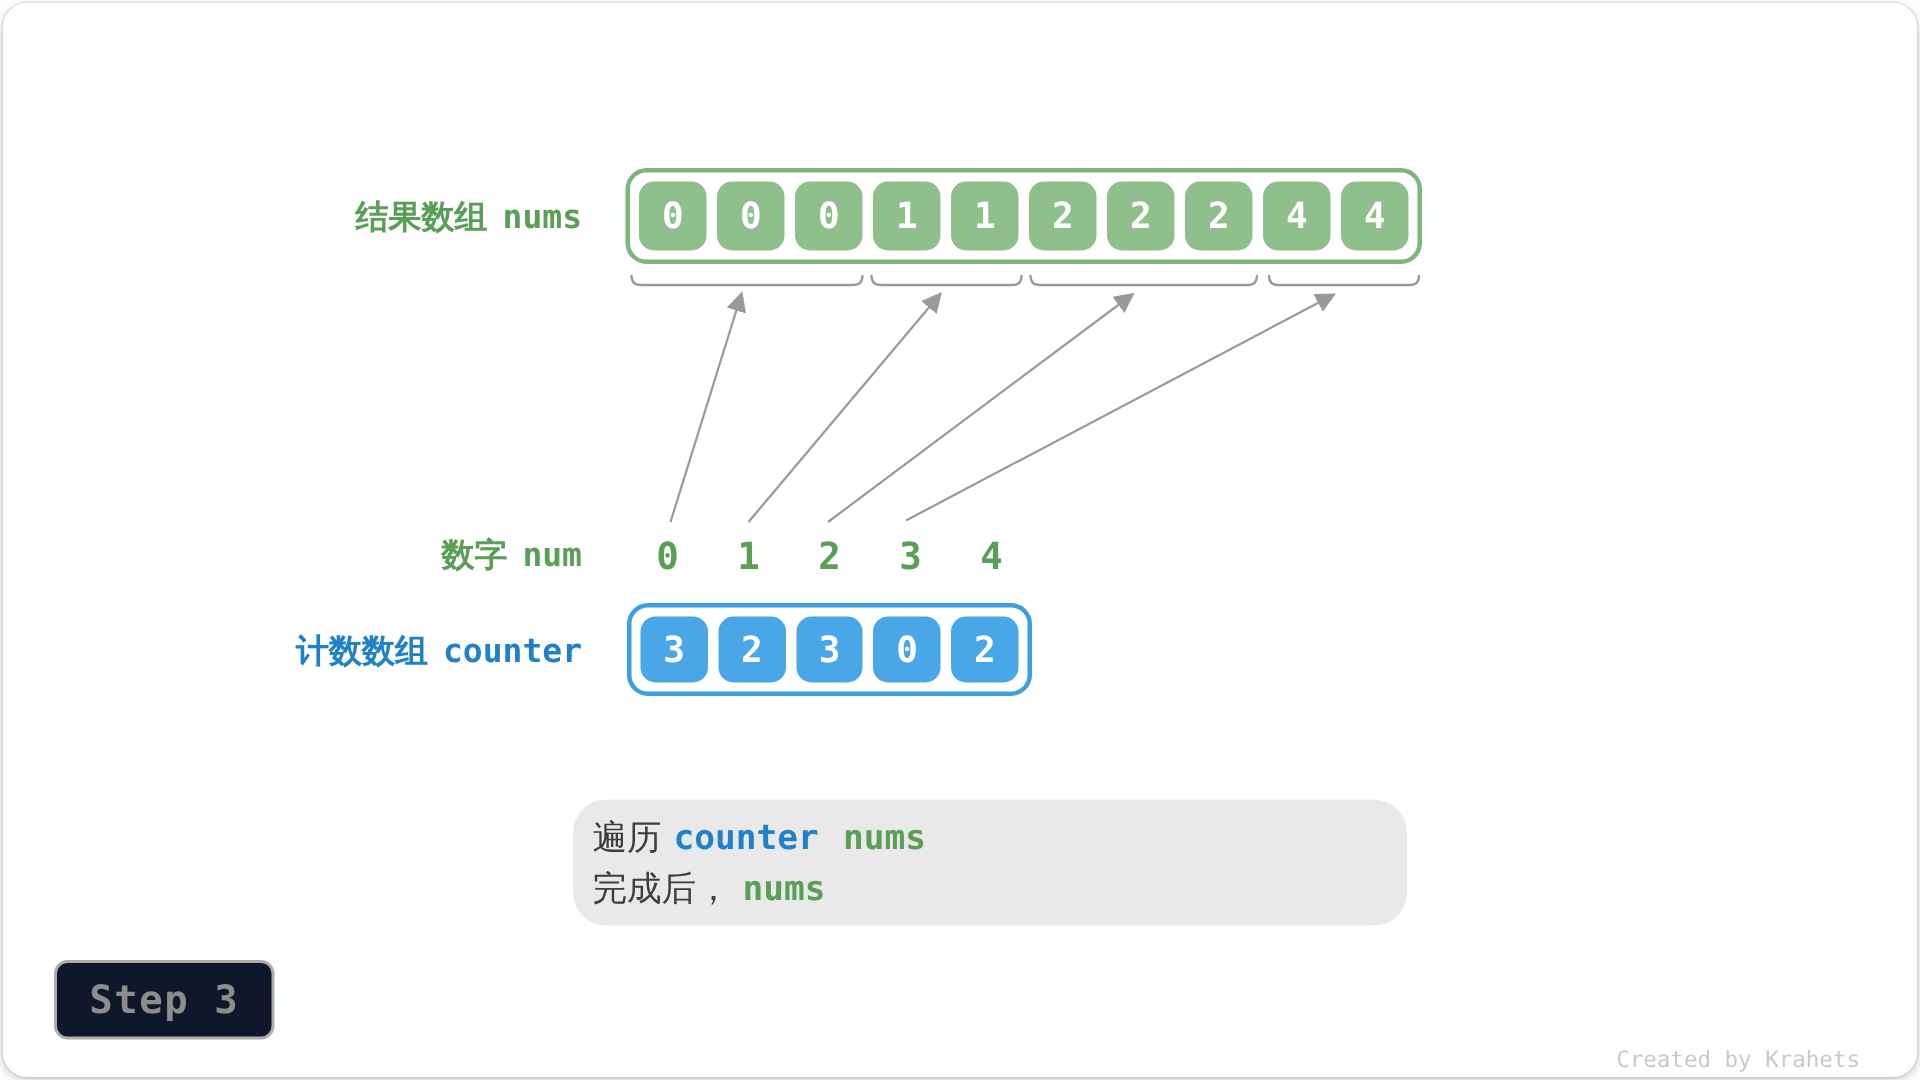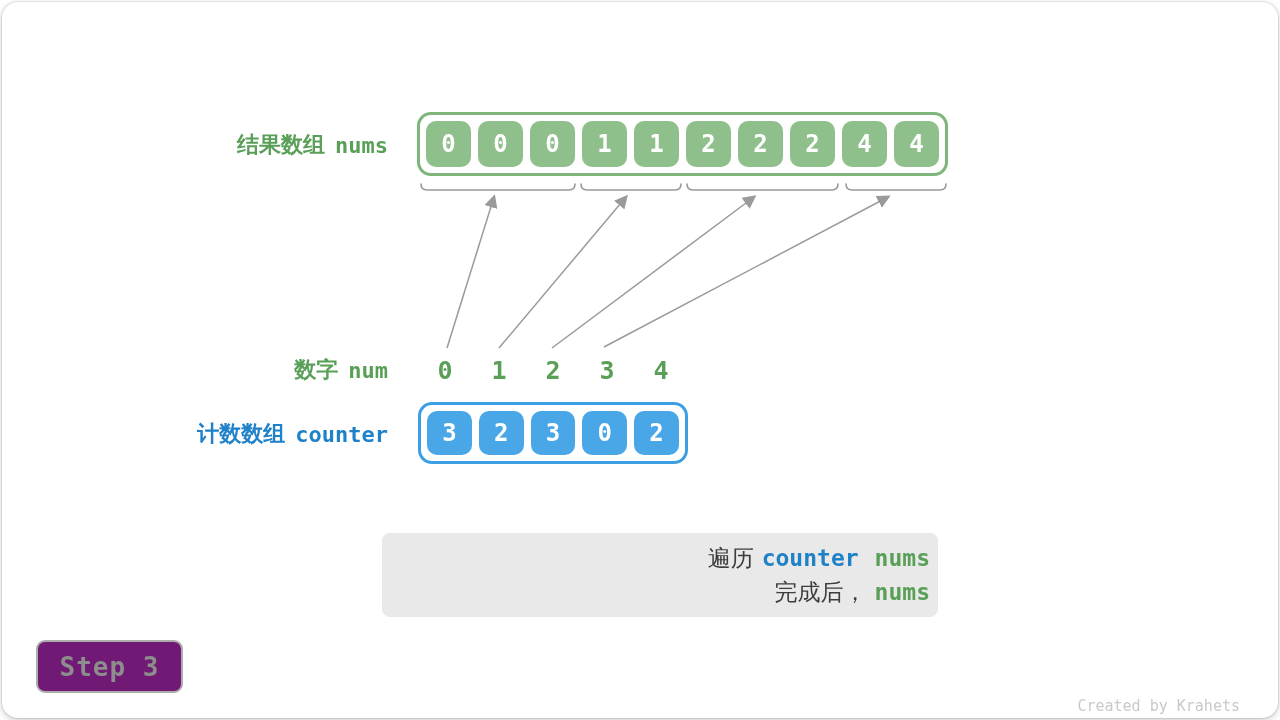--- a/index.html
+++ b/index.html
@@ -22,27 +22,27 @@
           border-radius:10px; color:#fff; font-weight:bold; font-size:24px;
           font-family:"DejaVu Sans Mono","Liberation Mono",monospace; }
   .cell.green { background:var(--green-fill); }
   .cell.blue  { background:var(--blue-fill); }
   .num-row { display:flex; align-items:center; }
   .num-slot { flex:1; text-align:center; font-weight:bold; font-size:25px;
               font-family:"DejaVu Sans Mono","Liberation Mono",monospace;
               color:var(--green-text); }
   svg.overlay { position:absolute; left:0; top:0; width:1280px; height:720px;
                 pointer-events:none; }
-  .caption { background:var(--caption-bg); border-radius:8px; display:flex;
-             flex-direction:column; justify-content:center; align-items:flex-end;
-             gap:3px; font-size:23px; color:var(--caption-text); }
+  .caption { background:var(--caption-bg); border-radius:22px; display:flex;
+             flex-direction:column; justify-content:center; align-items:flex-start;
+             gap:3px; font-size:23px; color:var(--caption-text);padding-left:13px; }
   .cap-line { display:flex; align-items:baseline; white-space:pre; }
   .cap-code { font-family:"DejaVu Sans Mono","Liberation Mono",monospace;
               font-weight:bold; margin:0 8px; font-size:23px; }
-  .step-badge { border:2px solid #adadad; background:#701a75; border-radius:9px;
+  .step-badge { border:2px solid #adadad; background:#0f172a; border-radius:9px;
                 display:flex; align-items:center; justify-content:center;
                 font-family:"DejaVu Sans Mono","Liberation Mono",monospace;
                 font-weight:bold; font-size:26px; color:#8d8d8d; letter-spacing:1px; }
   .footer { font-family:"DejaVu Sans Mono","Liberation Mono",monospace;
             font-size:15px; color:#c9c9c9; }
 </style>
 </head>
 <body>
 
 <div class="page"></div>

